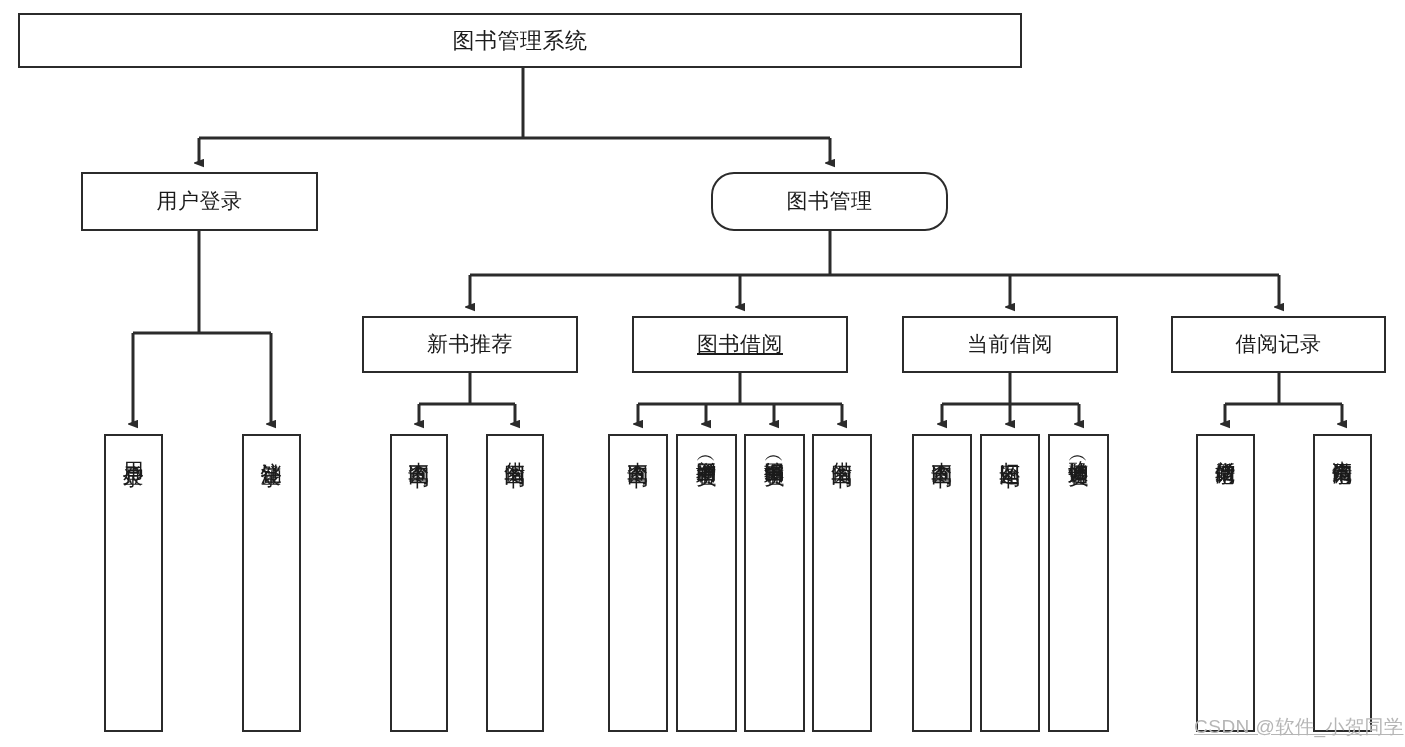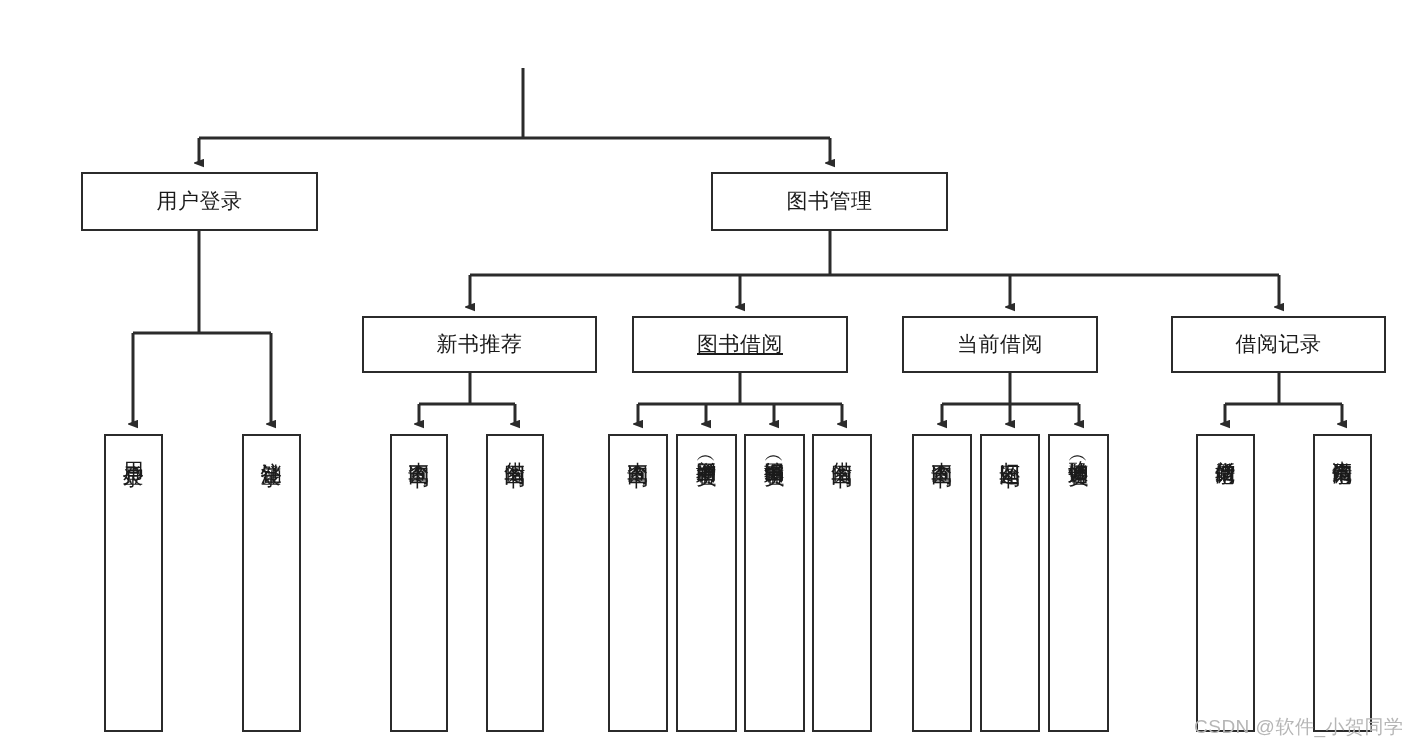--- a/index.html
+++ b/index.html
@@ -119,35 +119,38 @@
       <path d="M1010,404 L1010,424" marker-end="url(#arrow)"></path>
       <path d="M1079,404 L1079,424" marker-end="url(#arrow)"></path>
 
       <path d="M1279,373 L1279,404"></path>
       <path d="M1225,404 L1342,404"></path>
       <path d="M1225,404 L1225,424" marker-end="url(#arrow)"></path>
       <path d="M1342,404 L1342,424" marker-end="url(#arrow)"></path>
     </g>
   </svg>
 
+  <div class="node root" style="left:18px; top:13px; width:1004px; height:55px;">
+    <span class="label">图书管理系统</span>
+  </div>
 
   <div class="node" style="left:81px; top:172px; width:237px; height:59px;">
     <span class="label">用户登录</span>
   </div>
-  <div class="node" style="left:711px; top:172px; width:237px; height:59px;">
+  <div class="node" style="left:711px; top:172px; width:237px; height:59px;border-radius:23px;">
     <span class="label">图书管理</span>
   </div>
 
-  <div class="node" style="left:362px; top:316px; width:235px; height:57px;">
+  <div class="node" style="left:362px; top:316px; width:216px; height:57px;">
     <span class="label">新书推荐</span>
   </div>
   <div class="node" style="left:632px; top:316px; width:216px; height:57px;text-decoration:underline;">
     <span class="label">图书借阅</span>
   </div>
-  <div class="node" style="left:902px; top:316px; width:196px; height:57px;">
+  <div class="node" style="left:902px; top:316px; width:216px; height:57px;">
     <span class="label">当前借阅</span>
   </div>
   <div class="node" style="left:1171px; top:316px; width:215px; height:57px;">
     <span class="label">借阅记录</span>
   </div>
 
   <div class="node leaf" style="left:104px; top:434px; width:59px; height:298px;">
     <span class="label">用户登录</span>
   </div>
   <div class="node leaf" style="left:242px; top:434px; width:59px; height:298px;">
@@ -184,15 +187,15 @@
     <span class="label">确认归还（管理员）</span>
   </div>
 
   <div class="node leaf tall" style="left:1196px; top:434px; width:59px; height:298px;">
     <span class="label">新增借阅记录</span>
   </div>
   <div class="node leaf tall" style="left:1313px; top:434px; width:59px; height:298px;">
     <span class="label">查询借阅记录</span>
   </div>
 
-  <div class="watermark" style="left:1194px; top:714px;">CSDN @软件_小贺同学</div>
+  <div class="watermark" style="left:1194px; top:714px;text-decoration:underline;">CSDN @软件_小贺同学</div>
 
 </div>
 
 </body></html>

